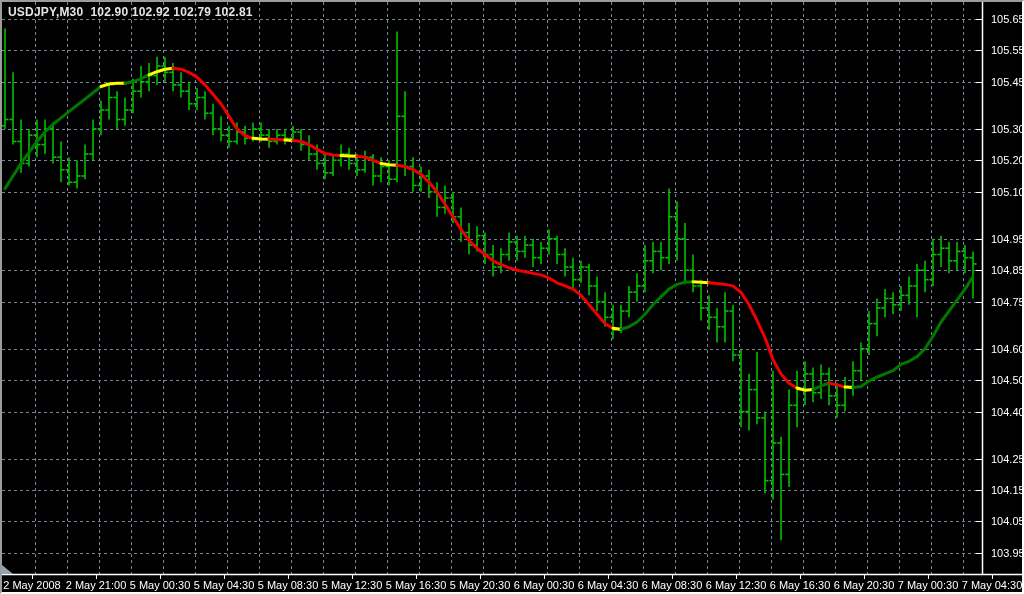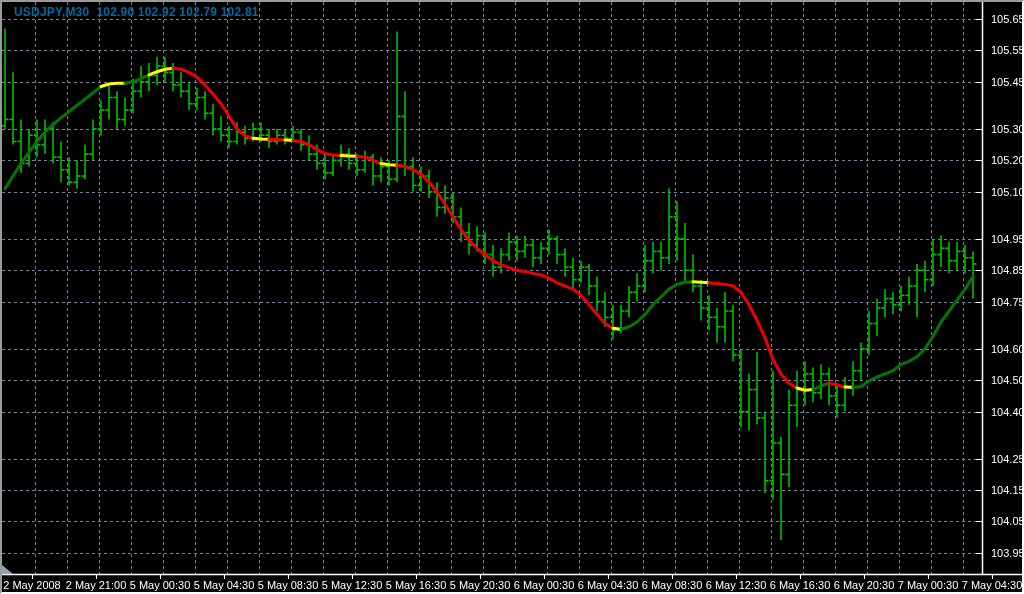--- a/index.html
+++ b/index.html
@@ -8,22 +8,22 @@
     width:1020px;height:590px;
     background:#000;
     border-top:2px solid #9b9b9b;
     border-left:2px solid #9b9b9b;
     border-bottom:2px solid #ffffff;
     border-right:2px solid #ffffff;
     overflow:hidden;
     font-family:"Liberation Sans", sans-serif;
   }
   .chart-title{
-    position:absolute;left:12px;top:3px;
-    color:#0369a1;font-size:12px;font-weight:700;
+    position:absolute;left:6px;top:3px;
+    color:#e5e5e5;font-size:12px;font-weight:700;
     letter-spacing:.2px;white-space:pre;z-index:5;
   }
   svg{display:block;}
   text{font-family:"Liberation Sans", sans-serif;}
 </style>
 </head>
 <body>
 
 <div class="window">
   <div class="chart-title">USDJPY,M30  102.90 102.92 102.79 102.81</div>

